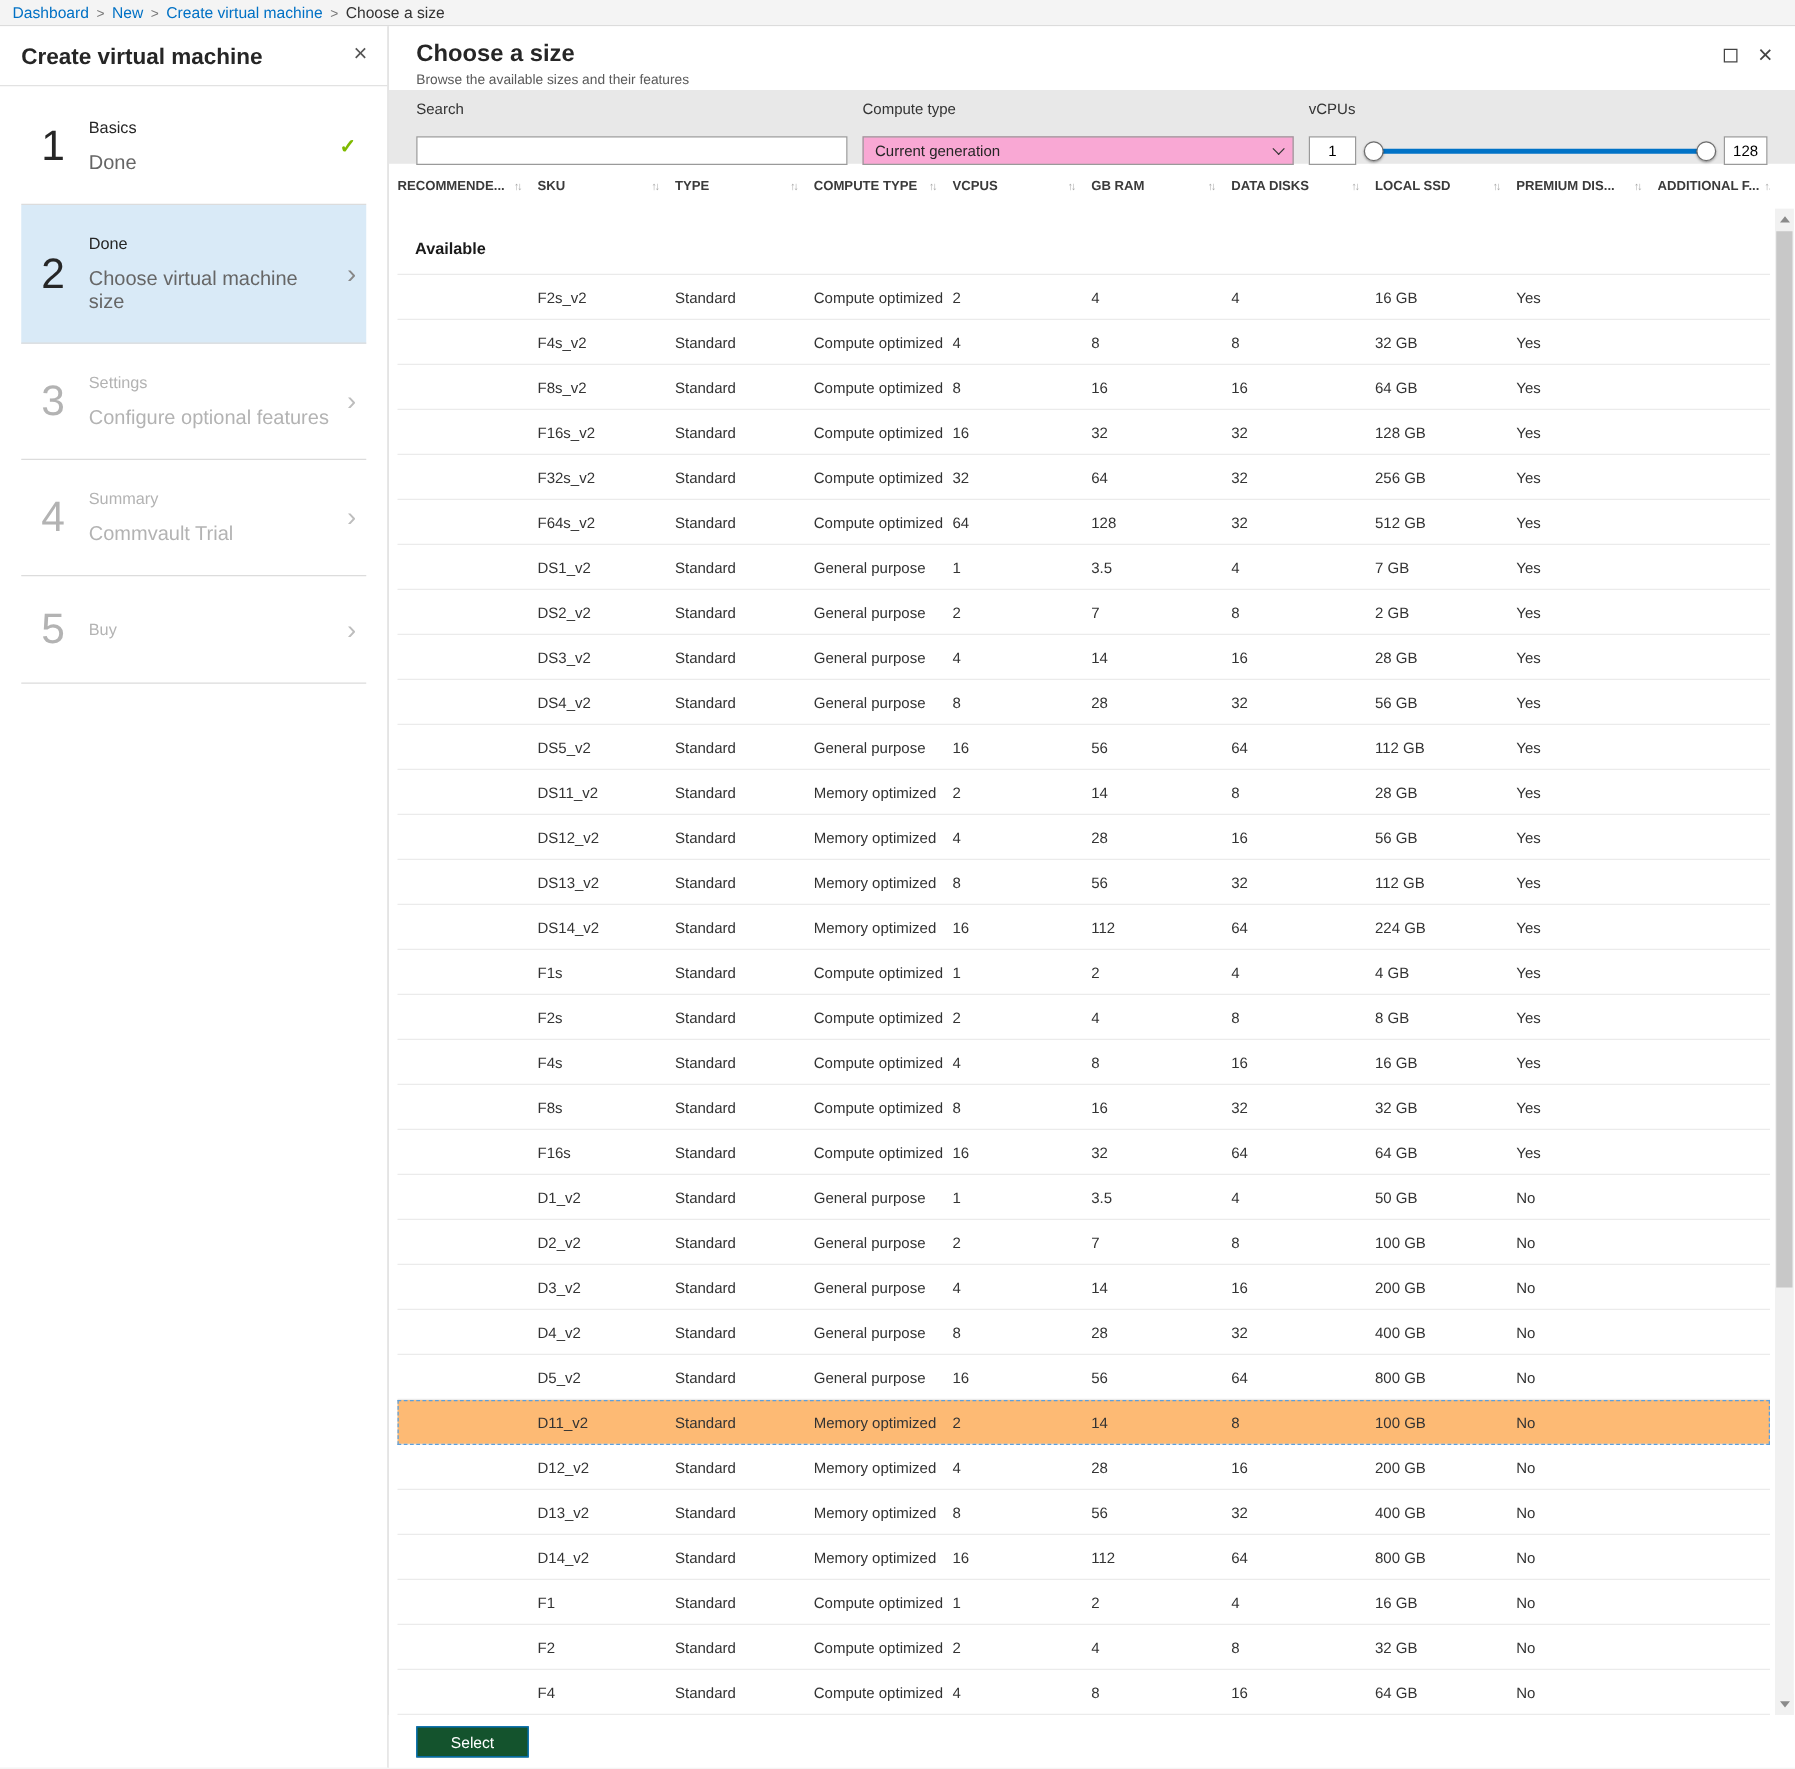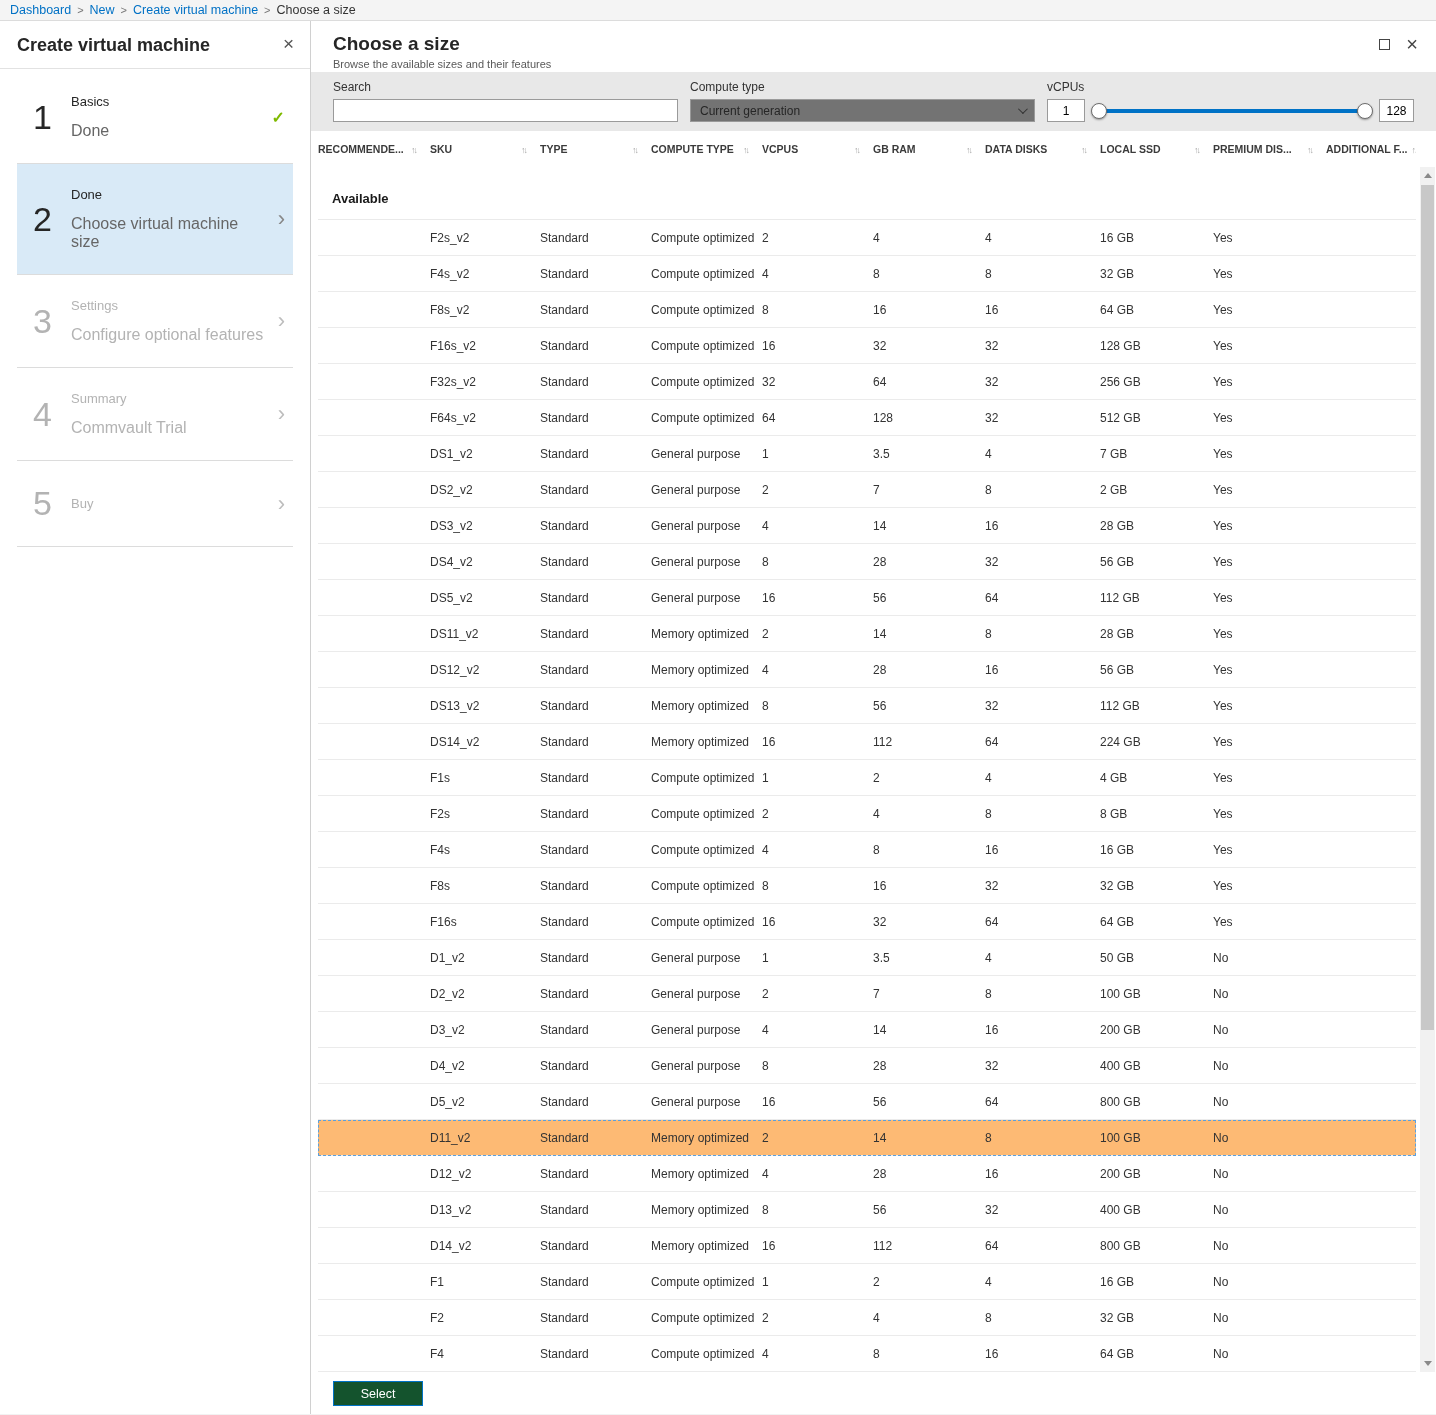--- a/index.html
+++ b/index.html
@@ -48,42 +48,42 @@
   .blade { flex:1; background:#fff; display:flex; flex-direction:column; min-width:0; }
   .blade-header { display:flex; justify-content:space-between; align-items:flex-start; padding:12px 14px 0 22px; height:51px; }
   .blade-title { font-size:19px; font-weight:600; margin:0; color:#262626; }
   .blade-subtitle { font-size:11px; color:#595959; margin-top:3px; }
   .window-icons { display:flex; gap:16px; align-items:center; padding-top:5px; padding-right:4px; }
   .maxi { width:11px; height:11px; border:1.5px solid #444; display:inline-block; cursor:pointer; }
   .blade-close { font-size:20px; color:#444; line-height:12px; cursor:pointer; }
 
   
   .filter-bar { height:59px; background:#e8e8e8; padding:8px 22px 0 22px; display:flex; gap:12px; flex:none; }
-  .filter label { display:block; font-size:12px; color:#333; margin-bottom:5px; }
+  .filter label { display:block; font-size:12px; color:#333; margin-bottom:15px; }
   .f-search { width:345px; }
   .f-compute { width:345px; }
   .f-vcpus { flex:1; }
   input.text { width:100%; height:23px; border:1px solid #9a9a9a; background:#fff; font-size:12px; padding:0 6px; font-family:inherit; }
-  .select { height:23px; border:1px solid #9a9a9a; background:#737373; display:flex; align-items:center; justify-content:space-between; padding:0 9px; font-size:12px; cursor:pointer; }
+  .select { height:23px; border:1px solid #9a9a9a; background:#f9a8d4; display:flex; align-items:center; justify-content:space-between; padding:0 9px; font-size:12px; cursor:pointer; }
   .select .chev-down { width:7px; height:7px; border-right:1.5px solid #333; border-bottom:1.5px solid #333; transform:rotate(45deg) translateY(-2px); }
   .vcpu-controls { display:flex; align-items:center; gap:9px; }
   input.num { width:38px; height:23px; border:1px solid #9a9a9a; background:#fff; font-size:12px; text-align:center; font-family:inherit; }
   input.num.max { width:35px; }
   .slider { position:relative; flex:1; height:22px; cursor:pointer; }
   .slider .track { position:absolute; left:2px; right:2px; top:9px; height:4px; background:#0072c6; border-radius:2px; }
   .slider .handle { position:absolute; top:3px; width:16px; height:16px; border-radius:50%; background:#fff; border:1px solid #6d6d6d; box-shadow:0 1px 2px rgba(0,0,0,.35); }
   .slider .handle.left { left:-3px; }
   .slider .handle.right { right:-3px; }
 
   
   :root { --cols: 112px 110px 111px 111px 111px 112px 115px 113px 113px 1fr; }
   .table { flex:1; display:flex; flex-direction:column; min-height:0; position:relative; }
   .thead { height:36px; padding:0 20px 0 7px; flex:none; display:flex; align-items:center; }
   .thead-row { display:grid; grid-template-columns:var(--cols); width:100%; align-items:center; }
-  .hcell { display:flex; align-items:flex-end; justify-content:space-between; padding-right:14px; font-size:10.5px; font-weight:700; color:#3b3b3b; white-space:nowrap; overflow:hidden; cursor:pointer; }
+  .hcell { display:flex; align-items:center; justify-content:space-between; padding-right:14px; font-size:10.5px; font-weight:700; color:#3b3b3b; white-space:nowrap; overflow:hidden; cursor:pointer; }
   .sort { font-size:9px; color:#a8a8a8; letter-spacing:-2px; flex:none; margin-left:4px; }
   .tbody-wrap { height:1206px; overflow:hidden; position:relative; padding:0 20px 0 7px; }
   .section-label { padding:24px 0 13px 14px; font-size:13px; font-weight:700; color:#1a1a1a; border-bottom:1px solid #eaeaea; }
   .row { display:grid; grid-template-columns:var(--cols); height:36px; align-items:center; border-bottom:1px solid #ebebeb; cursor:pointer; }
   .cell { font-size:12px; color:#333; white-space:nowrap; overflow:hidden; padding-right:12px; }
   .row.selected { background:#fdba74; outline:1px dashed #5ca0dd; outline-offset:-1px; }
 
   
   .scrollbar { position:absolute; top:36px; right:1px; width:15px; height:1205px; background:#f1f1f1; }
   .sb-btn { position:absolute; left:0; width:15px; height:17px; background:#f1f1f1; display:flex; align-items:center; justify-content:center; cursor:pointer; }

